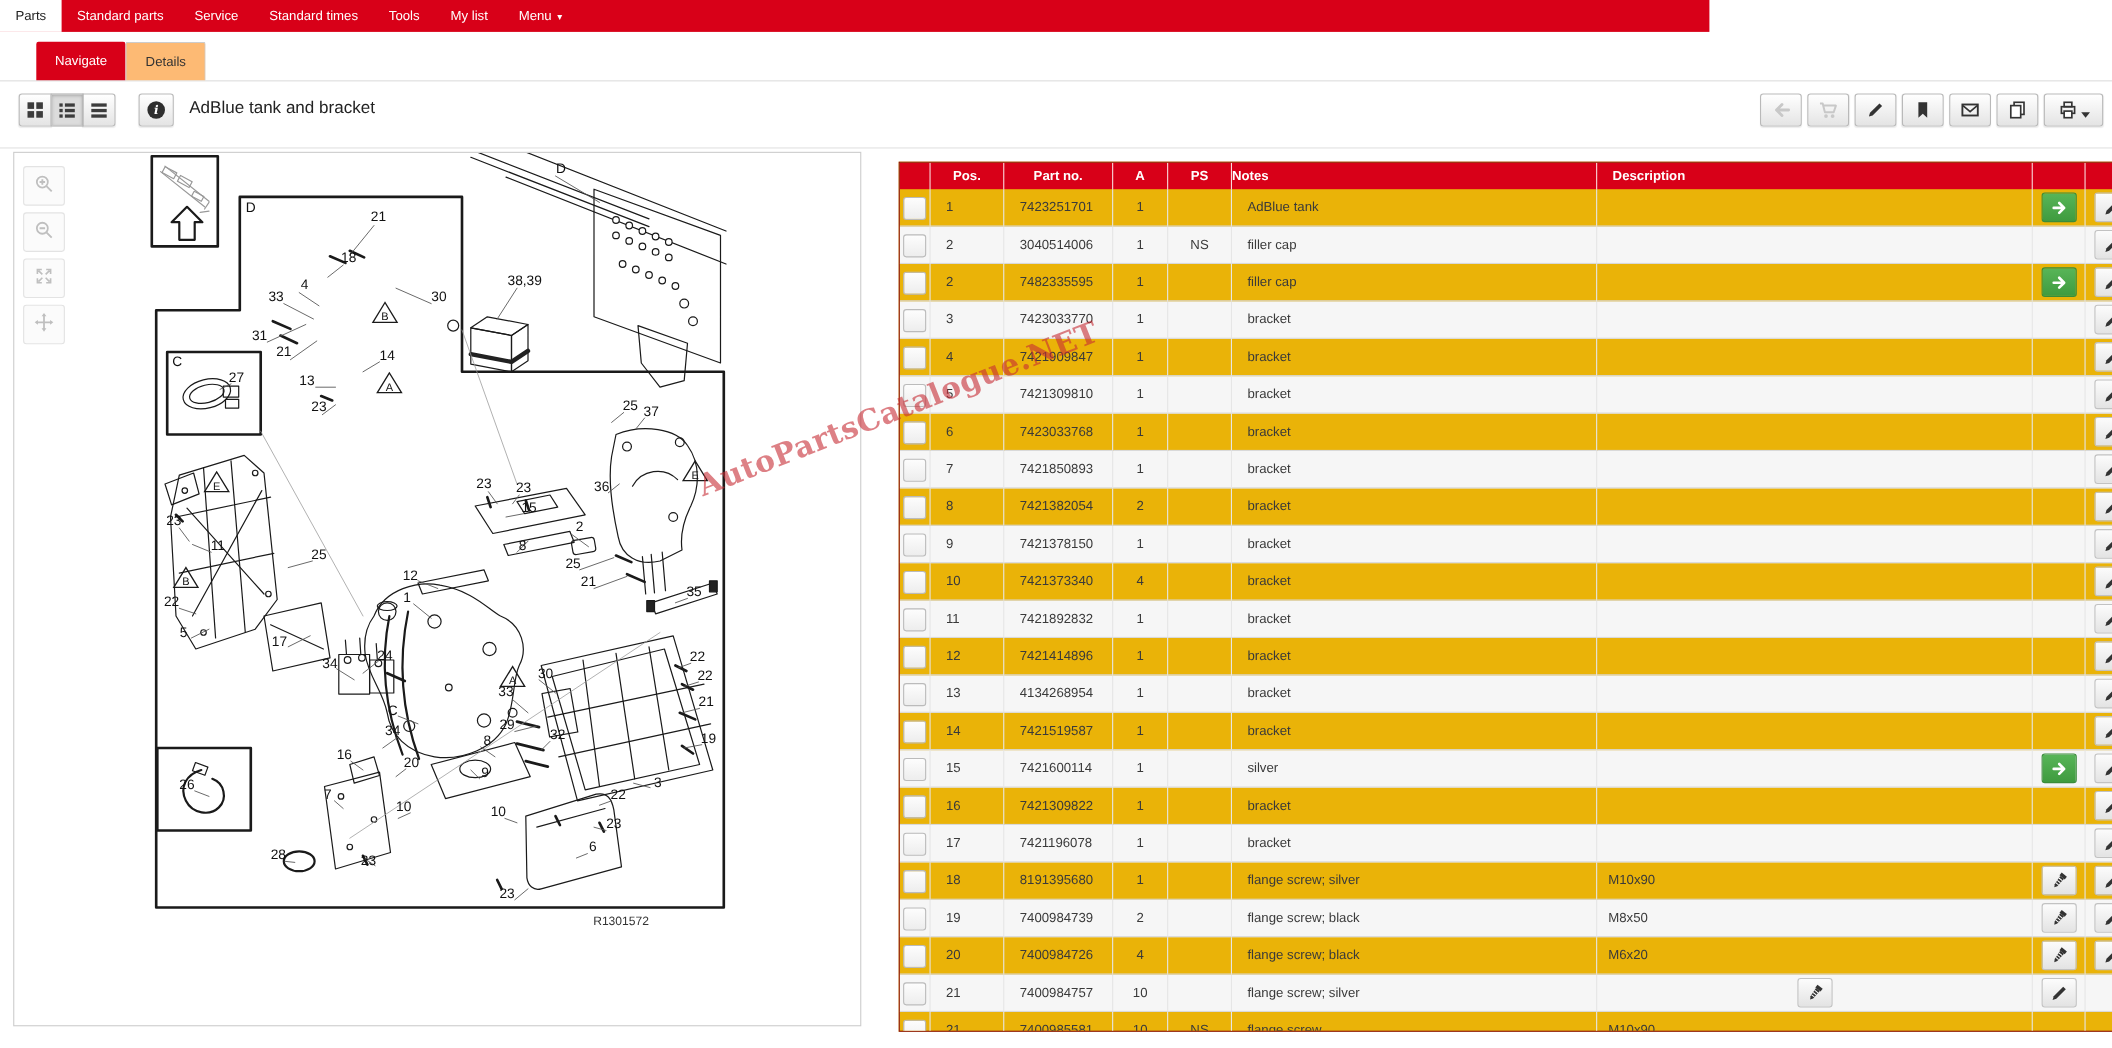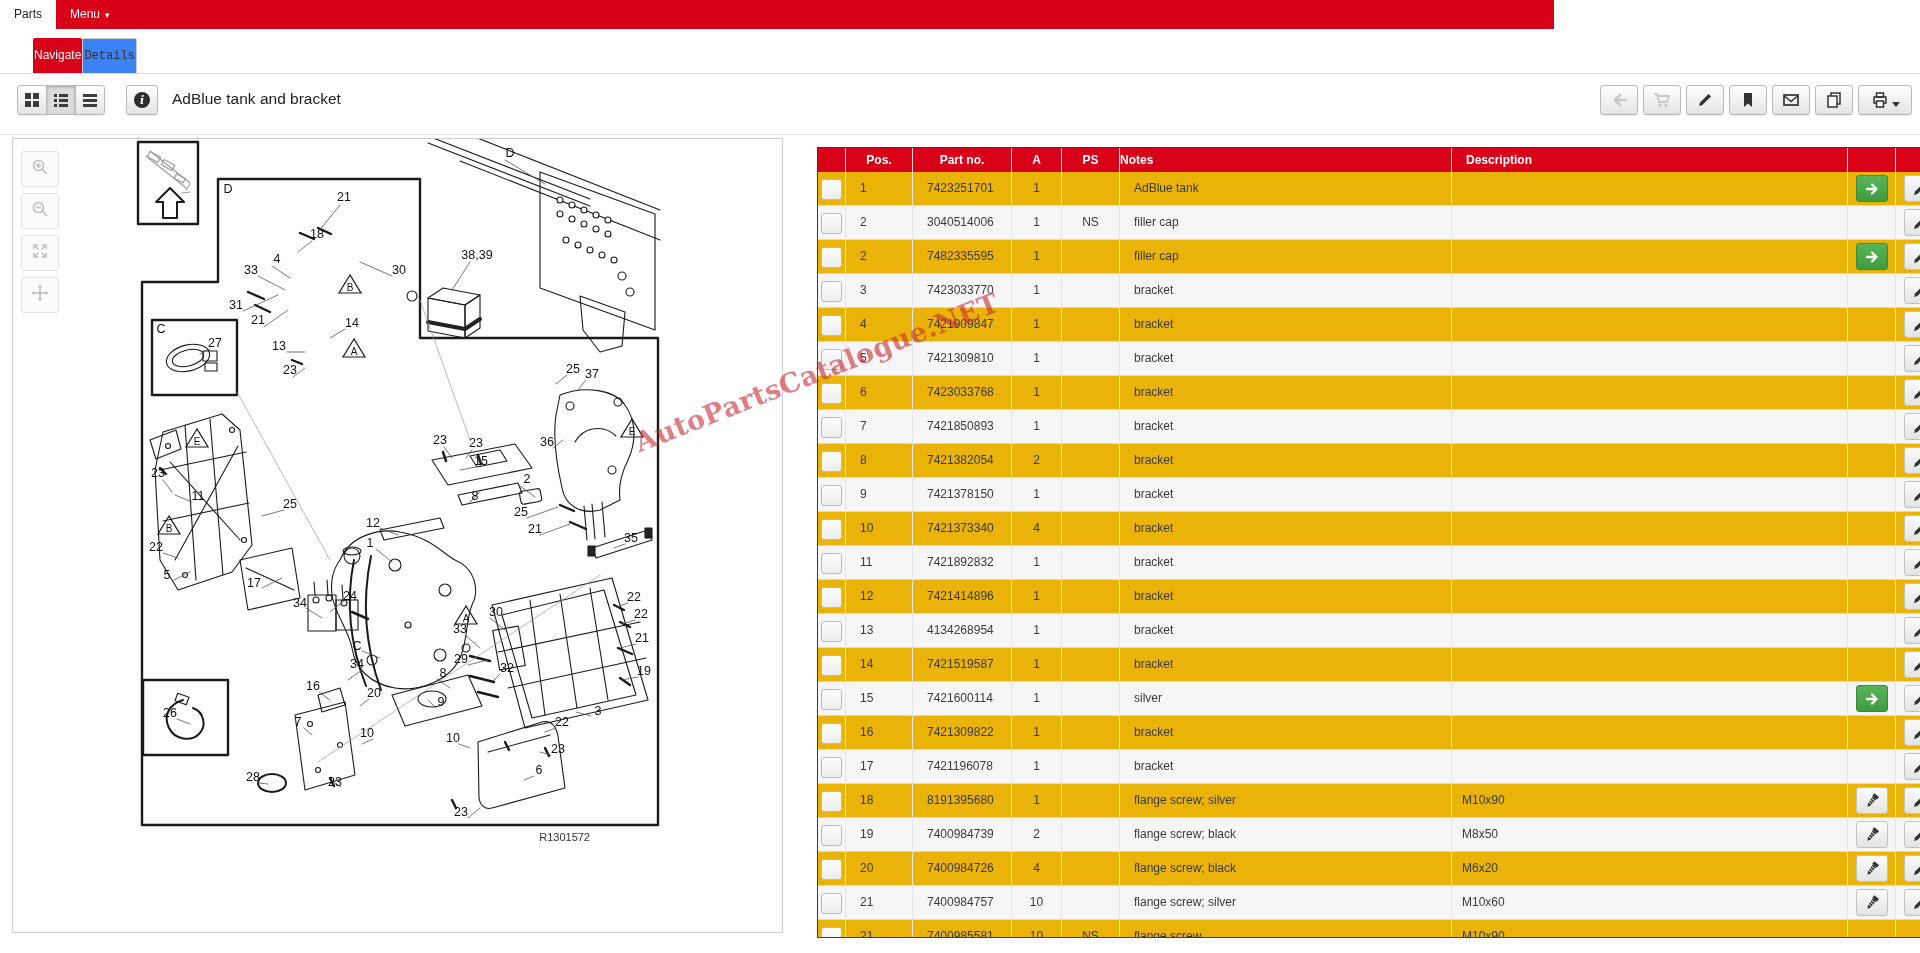--- a/index.html
+++ b/index.html
@@ -4,23 +4,23 @@
 <style>
   html,body{margin:0;padding:0;background:#fff;width:1920px;height:953px;overflow:hidden;
     font-family:"Liberation Sans",sans-serif;-webkit-font-smoothing:antialiased;}
   
   .topnav{position:absolute;top:0;left:0;width:1554px;height:29px;background:#d80018;}
   .topnav .item{float:left;height:29px;line-height:29px;padding:0 14px;color:#fff;font-size:12px;cursor:pointer;}
   .topnav .item.active{background:#fff;color:#222;}
   .topnav .caret{font-size:9px;margin-left:5px;}
   
   .tabstrip{position:absolute;top:38px;left:0;width:1920px;height:36px;border-bottom:1px solid #ddd;box-sizing:border-box;padding-left:33px;}
-  .tab{display:inline-block;height:35px;line-height:35px;padding:0 1px;font-size:12px;vertical-align:bottom;cursor:pointer;border-radius:2px 2px 0 0;}
+  .tab{display:inline-block;height:35px;line-height:35px;padding:0 17px;font-size:12px;vertical-align:bottom;cursor:pointer;border-radius:2px 2px 0 0;}
   .tab.active{background:#d80018;color:#fff;}
-  .tab.inactive{background:#3b82f6;color:#333;border:1px solid #ccc;border-bottom:none;height:34px;line-height:34px;font-family:Liberation Mono, monospace;}
+  .tab.inactive{background:#fdba74;color:#333;border:1px solid #ccc;border-bottom:none;height:34px;line-height:34px;}
   
   .btn{display:inline-block;box-sizing:border-box;height:30px;border:1px solid #b9b9b9;border-radius:3px;
     background:linear-gradient(#ffffff,#e4e4e4);text-align:center;cursor:pointer;box-shadow:0 1px 1px rgba(0,0,0,.08);}
   .btn svg{margin-top:5px;}
   .btn.pressed{background:#dcdcdc;box-shadow:inset 0 1px 3px rgba(0,0,0,.25);}
   .btn.disabled{cursor:default;}
   .viewgroup{position:absolute;top:85px;left:17px;}
   .viewgroup .btn{width:30px;border-radius:0;margin-left:-1px;}
   .viewgroup .btn:first-child{border-radius:3px 0 0 3px;margin-left:0;}
   .viewgroup .btn:last-child{border-radius:0 3px 3px 0;}
@@ -61,20 +61,27 @@
     font-family:"DejaVu Serif",serif;font-weight:bold;font-size:27px;color:rgba(198,44,52,.6);white-space:nowrap;z-index:9;pointer-events:none;letter-spacing:.5px;}
   svg text.co{font-family:"Liberation Sans",sans-serif;font-size:12.5px;fill:#111;}
   svg text.tri{font-family:"Liberation Sans",sans-serif;font-size:10px;fill:#111;}
   svg text.ref{font-family:"Liberation Sans",sans-serif;font-size:11px;fill:#333;}
 </style>
 </head>
 <body>
 
 <div class="topnav">
   <div class="item active">Parts</div>
+  <div id="nav-items" style="float:left">
+      <div class="item">Standard parts</div>
+      <div class="item">Service</div>
+      <div class="item">Standard times</div>
+      <div class="item">Tools</div>
+      <div class="item">My list</div>
+    </div>
   <div class="item">
     <span>Menu</span><span class="caret">▾</span>
   </div>
 </div>
 
 <div class="tabstrip" id="tabstrip"><div class="tab active">Navigate</div><div class="tab inactive">Details</div></div>
 
 <div class="viewgroup" id="viewgroup"><div class="btn"><svg width="18" height="18" viewBox="0 0 18 18" xmlns="http://www.w3.org/2000/svg">
         <g fill="#3c3c3c">
           <rect x="2" y="2" width="6" height="6"></rect>
@@ -775,21 +782,20 @@
       </div>
       <div class="trow alt">
         <div class="tc c">
           <div class="cb"></div>
         </div>
         <div class="tc l">21</div>
         <div class="tc l">7400984757</div>
         <div class="tc c">10</div>
         <div class="tc c"></div>
         <div class="tc l">flange screw; silver</div>
-        <div class="tc n">M10x60</div>
         <div class="tc acell"><div class="abtn"><svg width="18" height="18" viewBox="0 0 18 18" xmlns="http://www.w3.org/2000/svg">
               <g transform="rotate(38 9 9)" fill="#333">
                 <rect x="6" y="1.5" width="6" height="3.2"></rect>
                 <path d="M6.8,4.7 h4.4 l-0.7,9 -1.5,2.5 -1.5,-2.5 Z"></path>
               </g>
               <g transform="rotate(38 9 9)" stroke="#fff" stroke-width="0.9">
                 <path d="M7,7 h4 M7.2,9.5 h3.6 M7.4,12 h3.2"></path>
               </g>
             </svg></div></div>
         <div class="tc acell"><div class="abtn"><svg width="18" height="18" viewBox="0 0 18 18" xmlns="http://www.w3.org/2000/svg">

